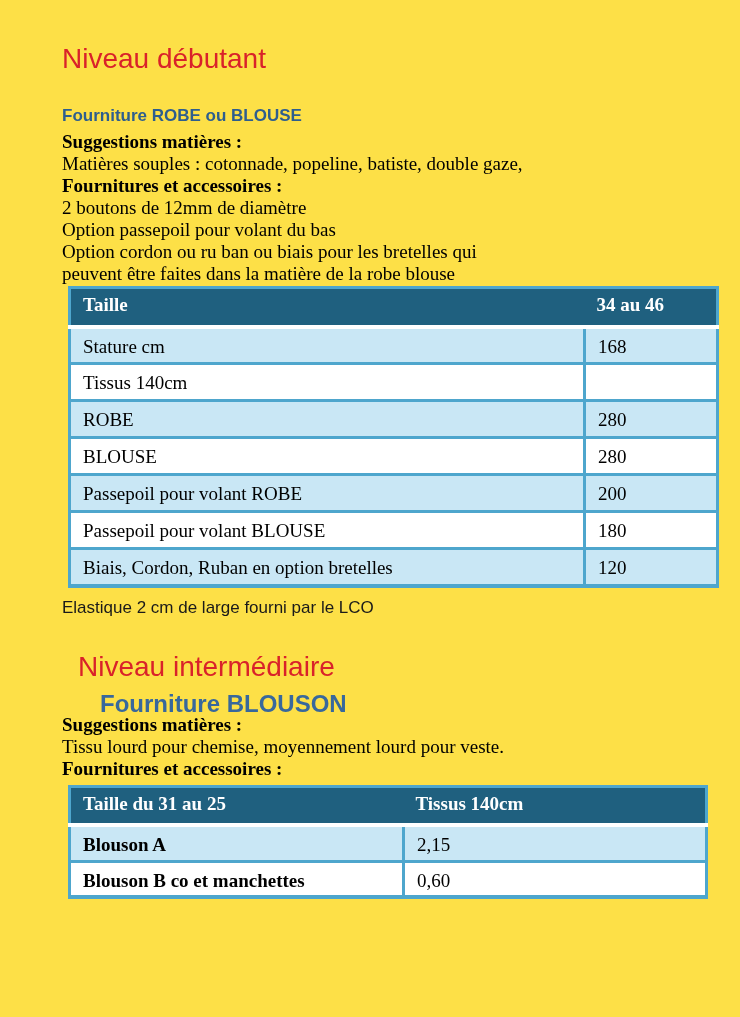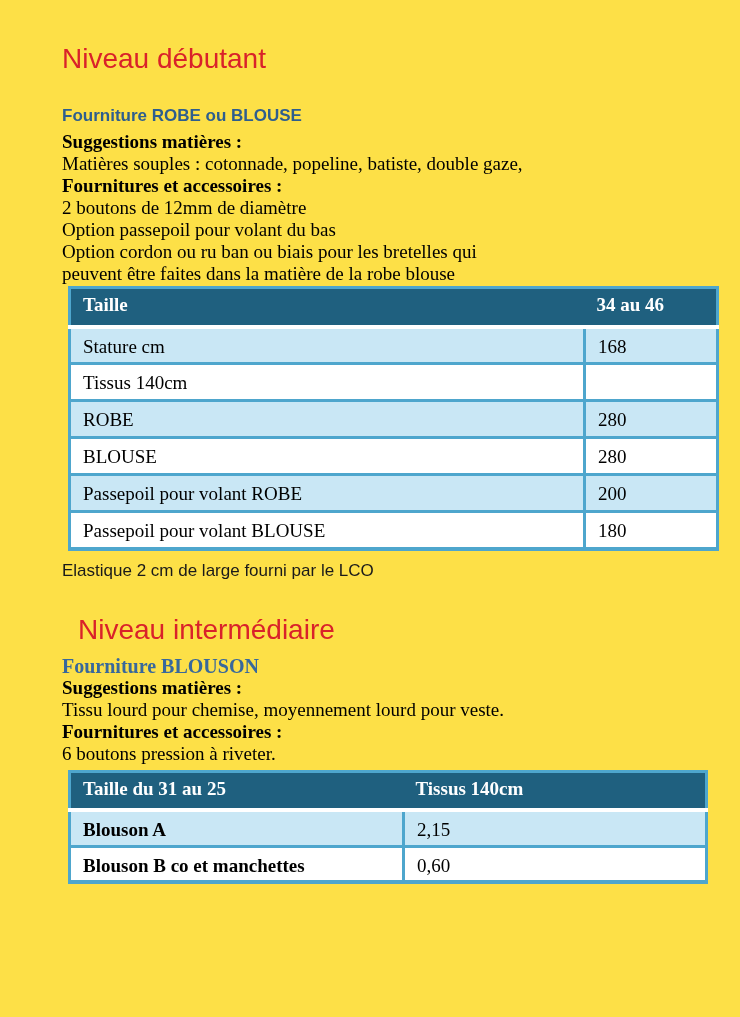--- a/index.html
+++ b/index.html
@@ -33,26 +33,27 @@
   }
   .subtitle-sans{
     font-family:Liberation Sans, sans-serif;
     font-weight:bold;
     color:var(--subtitle-sans-blue);
     font-size:17px;
     line-height:20px;
     margin-top:32px;
   }
   .subtitle-serif{
-    font-family:Liberation Serif, serif;
+    font-family:Liberation Sans, sans-serif;
     font-weight:bold;
     color:var(--subtitle-serif-blue);
-    font-size:20px;
+    font-size:24px;
     line-height:21px;
     margin-top:11px;
+    margin-left:38px;
   }
   .para{margin-top:5px;}
   .line{
     font-size:19px;
     line-height:22px;
     white-space:nowrap;
   }
   .line.bold{font-weight:bold;}
 
   .note{
@@ -157,39 +158,40 @@
               <td>280</td>
             </tr>
             <tr>
               <td>Passepoil pour volant ROBE</td>
               <td>200</td>
             </tr>
             <tr>
               <td>Passepoil pour volant BLOUSE</td>
               <td>180</td>
             </tr>
+            <tr>
+              <td>Biais, Cordon, Ruban en option bretelles</td>
+              <td>120</td>
+            </tr>
           </tbody>
       </table>
 
       <div class="note">Elastique 2 cm de large fourni par le LCO</div>
     </div>
 
     <div class="section-intermediate">
       <div class="h1">Niveau intermédiaire</div>
       <div class="subtitle-serif">Fourniture BLOUSON</div>
 
       <div>
         <div class="line bold">Suggestions matières :</div>
         <div>
             <div class="line">Tissu lourd pour chemise, moyennement lourd pour veste.</div>
           </div>
         <div class="line bold">Fournitures et accessoires :</div>
-        <div>
-            <div class="line">6 boutons pression à riveter.</div>
-          </div>
       </div>
 
       <table class="t2">
         <colgroup>
             <col class="c1">
             <col class="c2">
           </colgroup>
         <thead>
           <tr>
             <th>Taille du 31 au 25</th>

